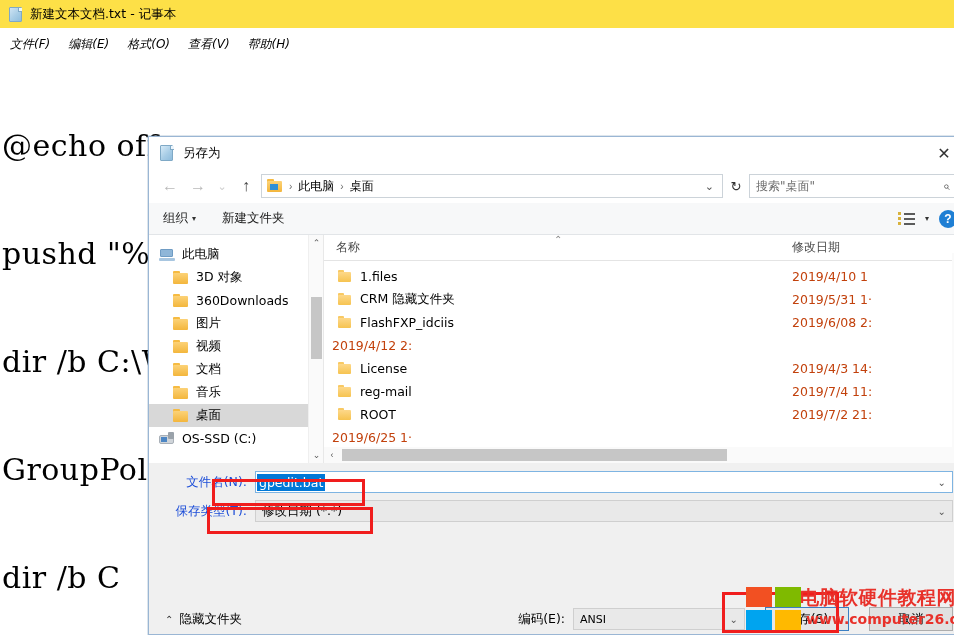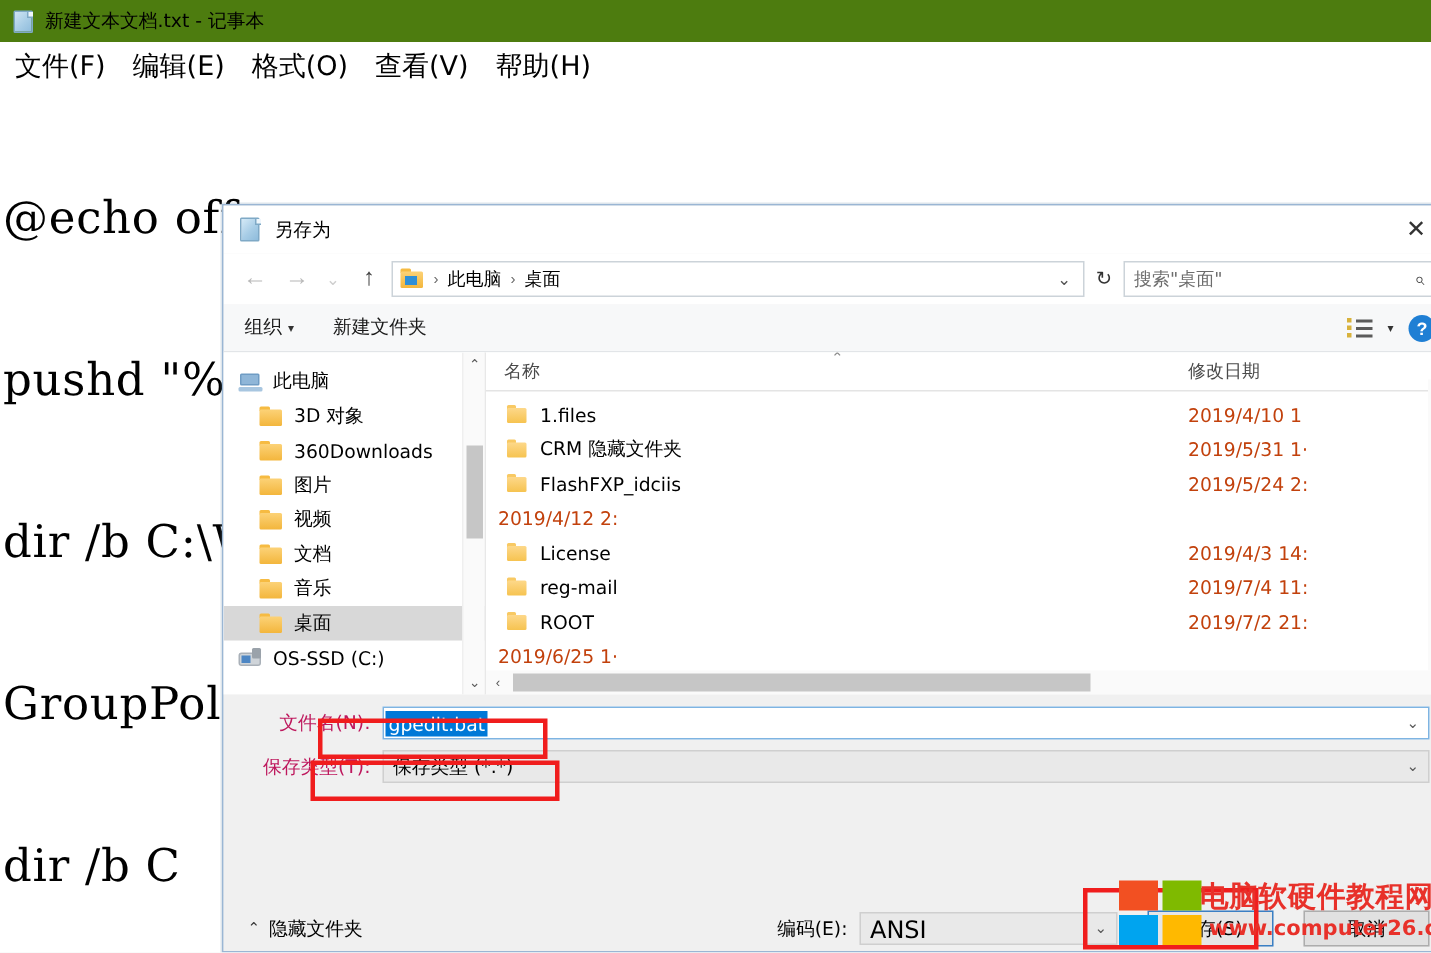--- a/index.html
+++ b/index.html
@@ -16,21 +16,21 @@
     overflow: hidden;
   }
 
   
   #notepad {
     position: absolute; left: 0; top: 0; width: 954px; height: 635px;
     background: #ffffff;
   }
   #np-titlebar {
     position: absolute; left: 0; top: 0; width: 954px; height: 28px;
-    background: #4d7c0f;
+    background: #fde047;
     display: flex; align-items: center; padding-left: 8px; gap: 7px;
   }
   #np-icon {
     width: 15px; height: 15px; position: relative; flex: none;
   }
   #np-icon .sheet {
     position: absolute; left: 1px; top: 0px; width: 13px; height: 15px;
     background: linear-gradient(135deg,#cfe4f3 0%,#a8cde6 55%,#8fbcdc 100%);
     border: 1px solid #7fa9c6;
     border-radius: 1px;
@@ -41,23 +41,24 @@
   }
   #np-title-text {
     font-size: 12.5px; color: #000; white-space: nowrap;
     font-family: "DejaVu Sans", "Liberation Sans", sans-serif;
   }
   #np-menubar {
     position: absolute; left: 0; top: 33px; width: 954px; height: 22px;
     display: flex; align-items: center; padding-left: 10px;
   }
   .np-menu-item {
-    font-size: 18px; color: #000; margin-right: 18px; white-space: nowrap;
+    font-size: 12px; color: #000; margin-right: 18px; white-space: nowrap;
     font-family: "DejaVu Sans", "Liberation Sans", sans-serif;
     cursor: default;
+    font-style: italic;
   }
   #np-text {
     position: absolute; left: 2px; top: 56px; width: 950px; height: 560px;
     font-family: "DejaVu Serif", "Liberation Serif", serif;
     font-size: 30px;
     line-height: 36px;
     color: #000;
     white-space: pre;
     letter-spacing: 0.5px;
     overflow: hidden;
@@ -255,21 +256,21 @@
   #list-hscroll .harrow { width: 16px; height:16px; display:flex; align-items:center; justify-content:center; font-size:9px; color:#5a5a5a; flex:none;}
   #list-hscroll .hthumb { height: 12px; background: #c6c6c6; width: 385px; margin-left: 2px; }
 
   
   #fields {
     position: relative; height: 70px; background: #f0f0f0; padding-top: 6px;
   }
   .field-row { display: flex; align-items: center; height: 26px; margin-bottom: 3px; }
   .field-label {
     width: 106px; text-align: right; padding-right: 8px;
-    font-size: 12.5px; color: #be185d; white-space: nowrap;
+    font-size: 12.5px; color: #1d4ed8; white-space: nowrap;
     font-family: "DejaVu Sans","Liberation Sans",sans-serif;
   }
   #filename-input {
     flex: 1; height: 22px; margin-right: 14px; background: #fff;
     border: 1px solid #7eb4e2; display: flex; align-items: center; padding-left: 1px;
     position: relative;
   }
   #filename-value {
     background: #0078d7; color: #fff; font-size: 12.5px; padding: 1px 2px;
     font-family: "DejaVu Sans","Liberation Sans",sans-serif;
@@ -298,21 +299,21 @@
     display: flex; align-items: center; gap: 6px; font-size: 12.5px; color: #000;
     font-family: "DejaVu Sans","Liberation Sans",sans-serif; cursor: default;
   }
   #hf-chev { font-size: 10px; color: #333; }
   #encoding-group { margin-left: auto; display: flex; align-items: center; gap: 8px; }
   #encoding-label { font-size: 12.5px; color: #000; font-family: "DejaVu Sans","Liberation Sans",sans-serif; }
   #encoding-select {
     width: 172px; height: 22px; background: #e9e9e9; border: 1px solid #cfcfcf;
     display: flex; align-items: center; padding: 0 6px; position: relative;
   }
-  #encoding-value { font-size: 16px; color: #000; font-family: "DejaVu Sans","Liberation Sans",sans-serif; }
+  #encoding-value { font-size: 11px; color: #000; font-family: "DejaVu Sans","Liberation Sans",sans-serif; }
   #encoding-chev { position: absolute; right: 6px; font-size: 10px; color: #555; }
   .footer-btn {
     width: 84px; height: 24px; background: #e1e1e1; border: 1px solid #adadad;
     display: flex; align-items: center; justify-content: center;
     font-size: 12.5px; color: #000; margin-left: 12px;
     font-family: "DejaVu Sans","Liberation Sans",sans-serif; cursor: default;
   }
   #save-button { border: 1px solid #3a7fc4; background: #e6e6e6; }
 
   
@@ -566,21 +567,21 @@
             <div class="fr-date">2019/5/31 1·</div>
           </div>
           <div class="file-row">
             <div class="fr-name">
               <span class="fr-ico">
                   <span class="tab"></span>
                   <span class="body"></span>
                 </span>
               <span>FlashFXP_idciis</span>
             </div>
-            <div class="fr-date">2019/5/24 2:</div>
+            <div class="fr-date">2019/6/08 2:</div>
           </div>
           <div class="file-row">
             <div class="fr-date">2019/4/12 2:</div>
           </div>
           <div class="file-row">
             <div class="fr-name">
               <span class="fr-ico">
                   <span class="tab"></span>
                   <span class="body"></span>
                 </span>
@@ -631,21 +632,21 @@
       <div class="field-row">
         <div class="field-label">文件名(N):</div>
         <div id="filename-input">
           <span id="filename-value">gpedit.bat</span>
           <span id="filename-chev">⌄</span>
         </div>
       </div>
       <div class="field-row">
         <div class="field-label">保存类型(T):</div>
         <div id="filetype-select">
-          <span id="filetype-value">保存类型  (*.*)</span>
+          <span id="filetype-value">修改日期  (*.*)</span>
           <span id="filetype-chev">⌄</span>
         </div>
       </div>
     </div>
 
     <div id="dlg-spacer"></div>
 
     <div id="dlg-footer">
       <div id="hide-folders">
         <span id="hf-chev">⌃</span>

